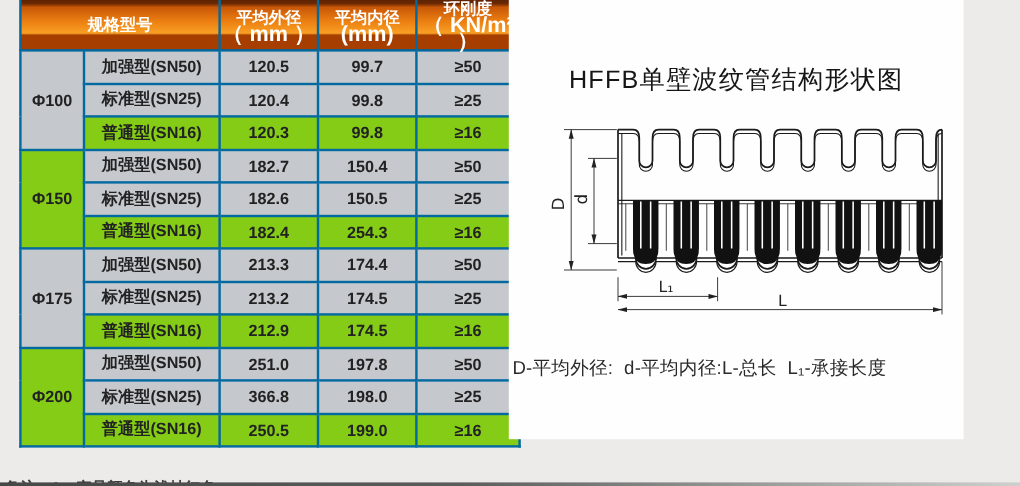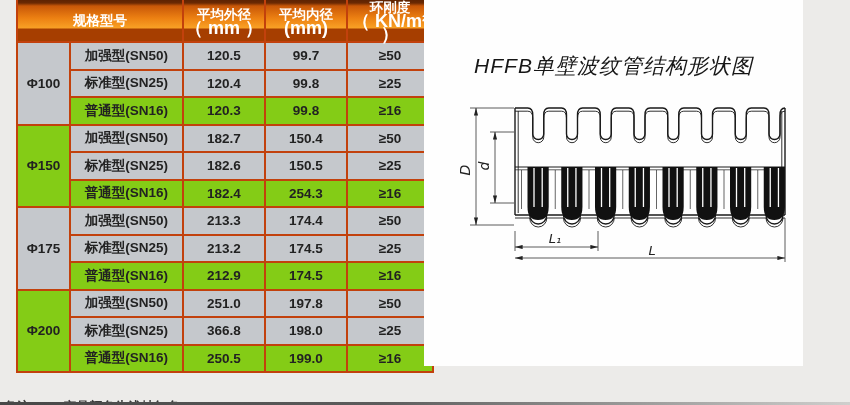--- a/index.html
+++ b/index.html
@@ -2,41 +2,41 @@
 <html><head>
 <meta charset="utf-8">
 <style>
   html,body{margin:0;padding:0;}
   body{width:850px;height:405px;position:relative;overflow:hidden;
        background:#ecebe9;font-family:"Liberation Sans","DejaVu Sans",sans-serif;}
 
   
   .table-wrap{position:absolute;left:0;top:0;width:416px;padding-left:16px;}
   table.spec{border-collapse:collapse;width:416px;table-layout:fixed;}
-  table.spec th,table.spec td{border:2px solid #c2410c;text-align:center;padding:0;}
+  table.spec th,table.spec td{border:2px solid #0369a1;text-align:center;padding:0;}
   table.spec thead th{
     border-top:none;height:31px;color:#fff;font-weight:bold;
     background:linear-gradient(180deg,#5e2302 0px,#6b2903 3px,#c85708 6px,
                #ec8012 18px,#f9a125 28px,#a63e00 29px,#a63e00 33px);
   }
   .h-title{font-size:13.5px;line-height:15px;}
   .h-unit{font-size:18px;line-height:13px;}
   table.spec td{height:25.5px;font-size:13.5px;font-weight:bold;color:#222;}
   .bg-gray{background:#c5c8cc;}
   .bg-cream{background:#84cc16;}
   .size-cell{font-size:14.5px;}
 
   
   .notes{position:absolute;left:4px;top:366px;font-size:13px;font-weight:bold;
          color:#3a3a3a;line-height:16.5px;white-space:pre;}
   .bottom-line{position:absolute;left:0;top:402px;width:850px;height:3px;
          background:linear-gradient(90deg,#474747 0%,#5c5c5c 45%,#cfcfcd 100%);}
 
   
-  .panel{position:absolute;left:424px;top:0;width:379px;height:366px;background:#fefefe;font-style:italic;}
+  .panel{position:absolute;left:424px;top:0;width:379px;height:366px;background:#fefefe;}
   .panel-title{position:absolute;top:52px;left:0;width:100%;text-align:center;
          font-size:21px;font-weight:500;color:#161616;letter-spacing:1px;}
   svg.diagram{position:absolute;left:0;top:95px;}
   svg.diagram text{font-family:"DejaVu Sans","Liberation Sans",sans-serif;fill:#222;}
   .legend{position:absolute;left:3px;top:297px;font-size:15.5px;color:#2a2a2a;
          white-space:pre;letter-spacing:0.2px;}
 </style>
 </head>
 <body>
 
@@ -225,13 +225,14 @@
     </g>
     <text x="131" y="148" font-size="13" text-anchor="middle">L₁</text>
 
     <g stroke="#333" stroke-width="0.8">
       <line x1="361" y1="123" x2="361" y2="167"></line>
       <line x1="91" y1="163" x2="361" y2="163" marker-start="url(#ar)" marker-end="url(#ar)"></line>
     </g>
     <text x="228" y="160" font-size="13" text-anchor="middle">L</text>
   </svg>
 
+  <div class="legend">D-平均外径:  d-平均内径:L-总长  L₁-承接长度</div>
 </div>
 
 </body></html>

